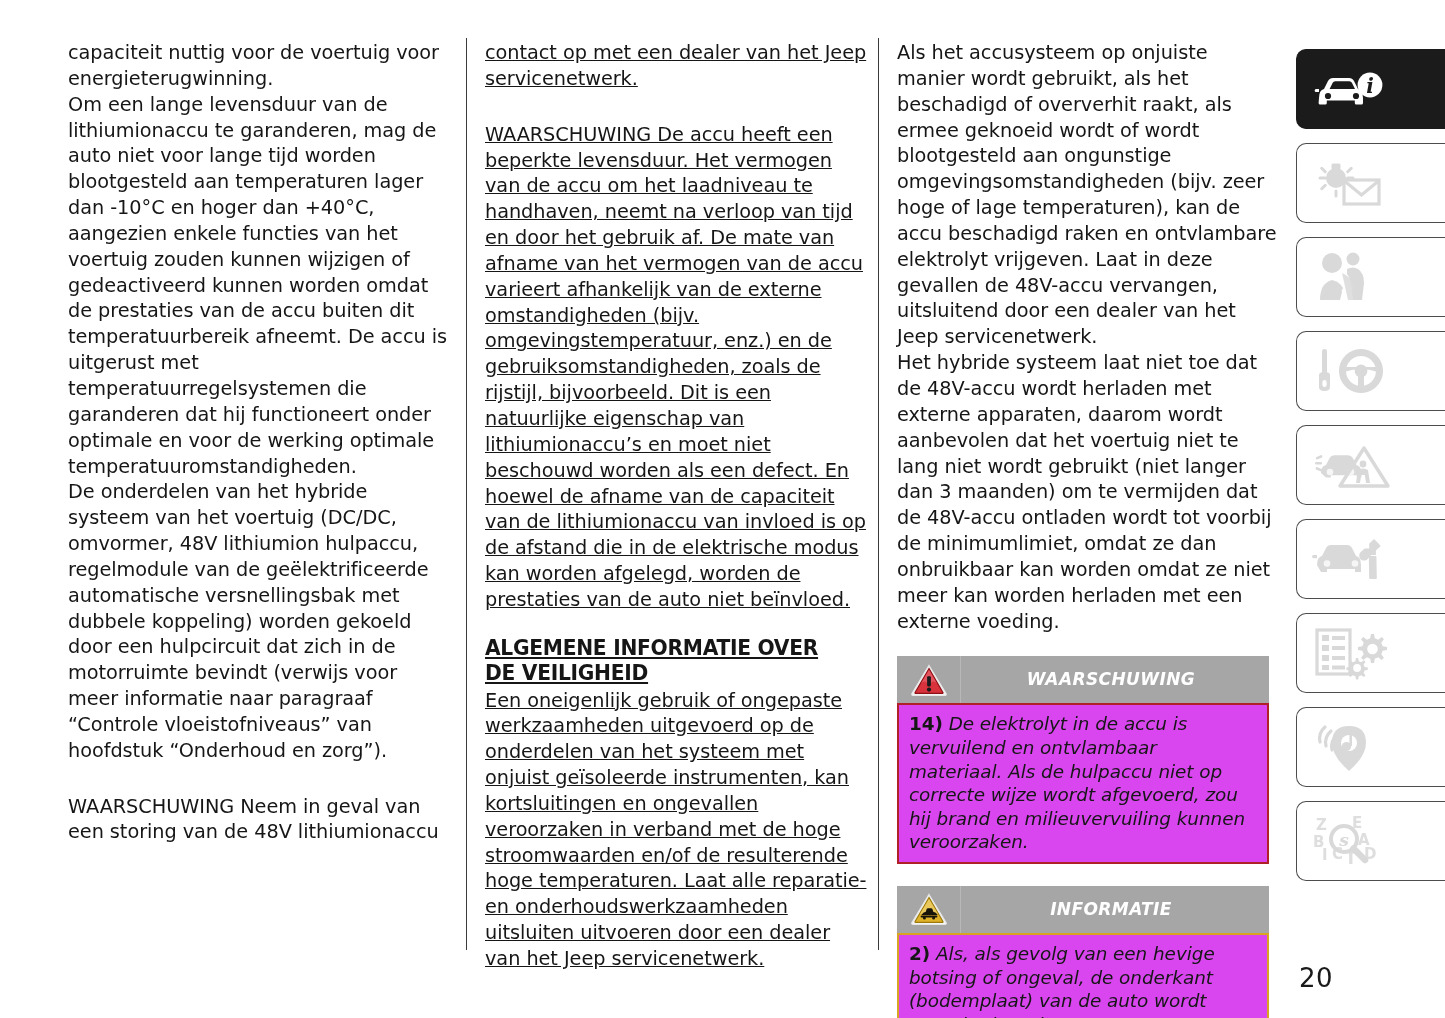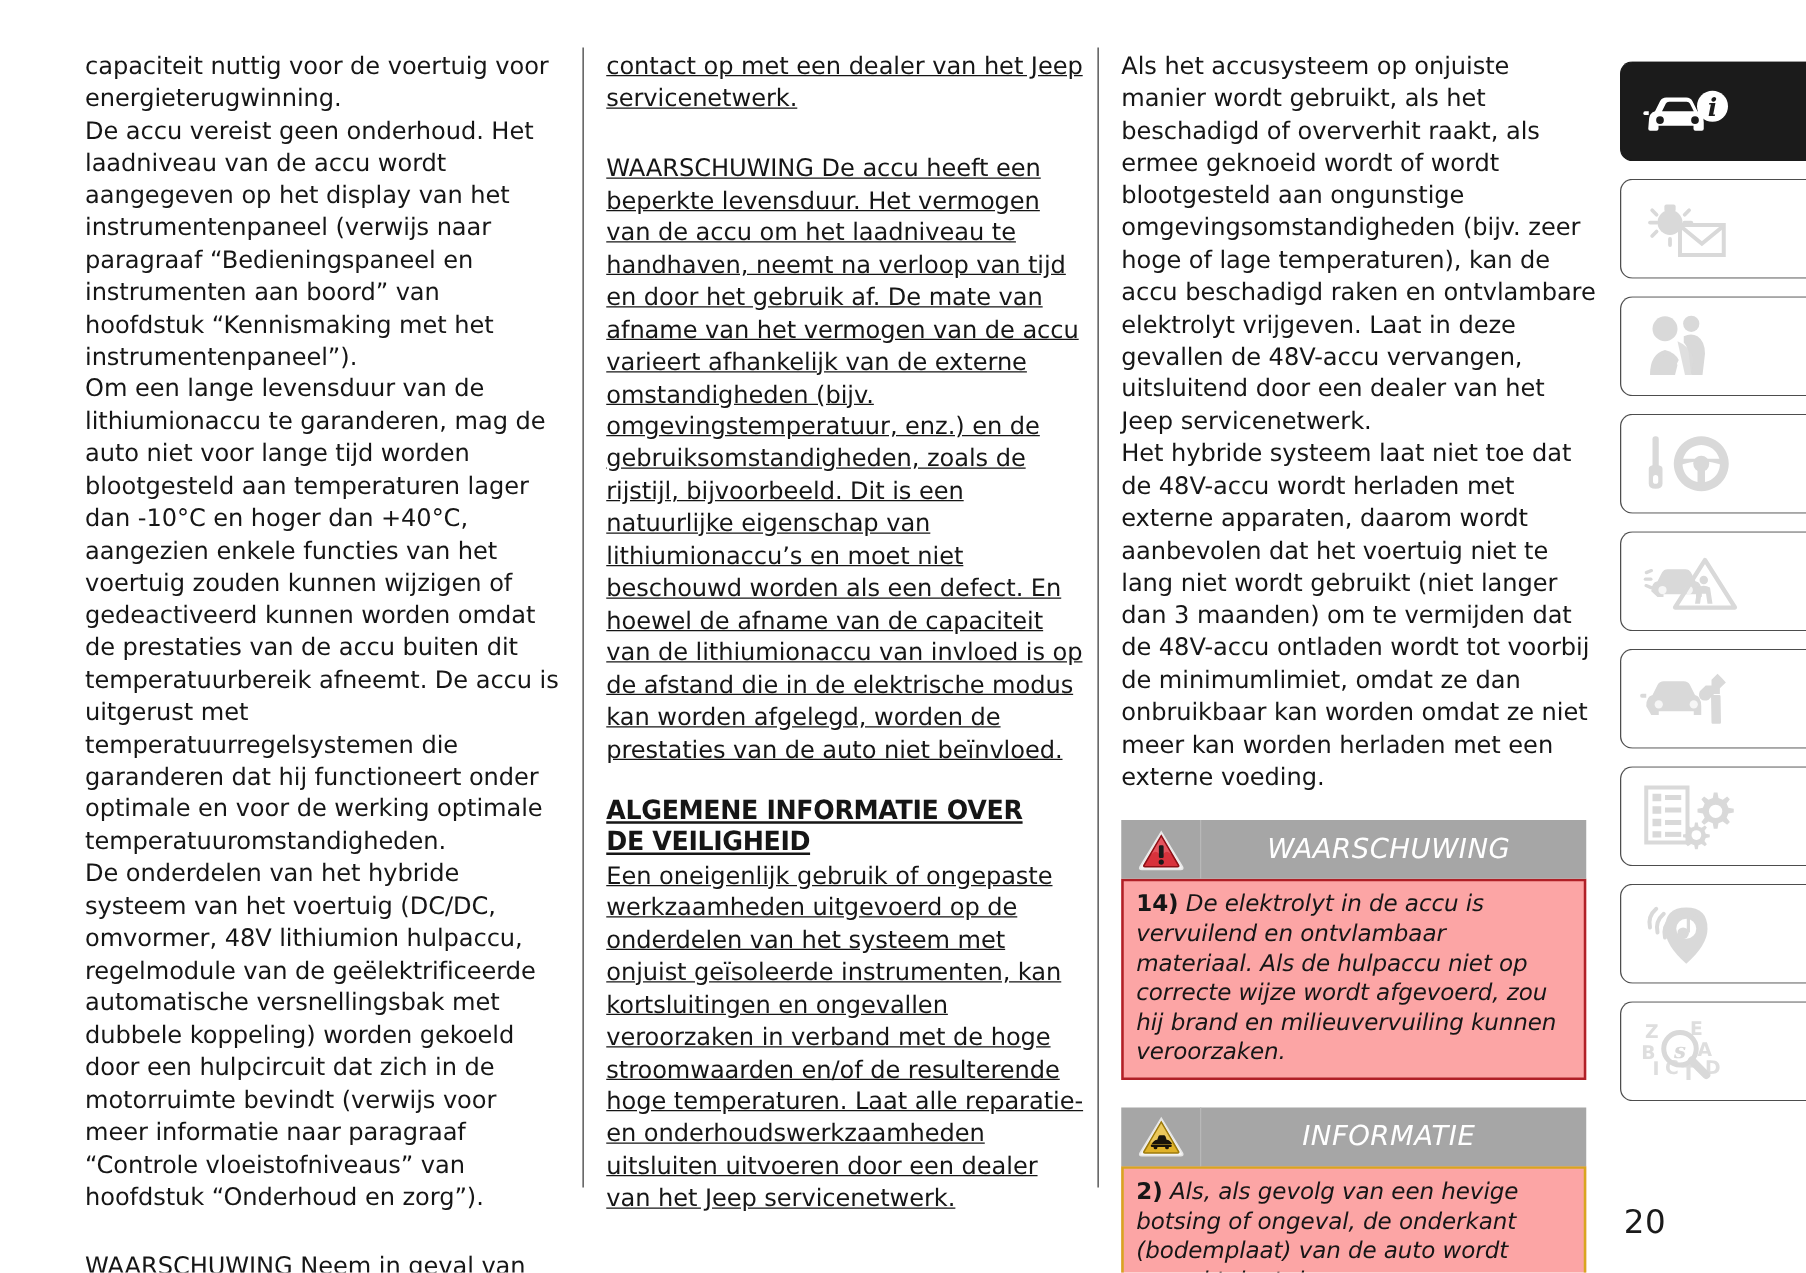--- a/index.html
+++ b/index.html
@@ -83,33 +83,33 @@
     display: flex;
     align-items: center;
     justify-content: center;
     flex: 0 0 63px;
     border-right: 1px solid #b8b8b8;
   }
   .callout-head .head-title {
     flex: 1;
     text-align: center;
     color: #ffffff;
-    font-weight: 400;
+    font-weight: 700;
     font-style: italic;
-    font-size: 22px;
+    font-size: 17px;
     letter-spacing: 0.4px;
     padding-right: 8px;
   }
   .callout-body {
     border: 2px solid #b02027;
     padding: 7px 17px 8px 10px;
     font-style: italic;
     font-size: 18.4px;
     line-height: 23.6px;
-    background: #fca5a5;
+    background: #d946ef;
   }
   .callout-body.important {
     border-color: #d8a520;
   }
   .callout-body .ref-num {
     font-style: normal;
     font-weight: 700;
   }
   .callout-body p { margin: 0; }
 
@@ -153,21 +153,20 @@
 </head>
 <body>
 
 <div id="page">
 
   <div class="divider" id="div1"></div>
   <div class="divider" id="div2"></div>
 
   <div class="col" id="col1">
     <p>capaciteit nuttig voor de voertuig voor energieterugwinning.</p>
-    <p>De accu vereist geen onderhoud. Het laadniveau van de accu wordt aangegeven op het display van het instrumentenpaneel (verwijs naar paragraaf “Bedieningspaneel en instrumenten aan boord” van hoofdstuk “Kennismaking met het instrumentenpaneel”).</p>
     <p>Om een lange levensduur van de lithiumionaccu te garanderen, mag de auto niet voor lange tijd worden blootgesteld aan temperaturen lager dan -10°C en hoger dan +40°C, aangezien enkele functies van het voertuig zouden kunnen wijzigen of gedeactiveerd kunnen worden omdat de prestaties van de accu buiten dit temperatuurbereik afneemt. De accu is uitgerust met temperatuurregelsystemen die garanderen dat hij functioneert onder optimale en voor de werking optimale temperatuuromstandigheden.</p>
     <p>De onderdelen van het hybride systeem van het voertuig (DC/DC, omvormer, 48V lithiumion hulpaccu, regelmodule van de geëlektrificeerde automatische versnellingsbak met dubbele koppeling) worden gekoeld door een hulpcircuit dat zich in de motorruimte bevindt (verwijs voor meer informatie naar paragraaf “Controle vloeistofniveaus” van hoofdstuk “Onderhoud en zorg”).</p>
     <p class="gap">WAARSCHUWING Neem in geval van een storing van de 48V lithiumionaccu</p>
   </div>
 
   <div class="col" id="col2">
     <p>contact op met een dealer van het Jeep servicenetwerk.</p>
     <p class="gap">WAARSCHUWING De accu heeft een beperkte levensduur. Het vermogen van de accu om het laadniveau te handhaven, neemt na verloop van tijd en door het gebruik af. De mate van afname van het vermogen van de accu varieert afhankelijk van de externe omstandigheden (bijv. omgevingstemperatuur, enz.) en de gebruiksomstandigheden, zoals de rijstijl, bijvoorbeeld. Dit is een natuurlijke eigenschap van lithiumionaccu’s en moet niet beschouwd worden als een defect. En hoewel de afname van de capaciteit van de lithiumionaccu van invloed is op de afstand die in de elektrische modus kan worden afgelegd, worden de prestaties van de auto niet beïnvloed.</p>
     <h2 class="section-head">ALGEMENE INFORMATIE OVER DE VEILIGHEID</h2>
     <p>Een oneigenlijk gebruik of ongepaste werkzaamheden uitgevoerd op de onderdelen van het systeem met onjuist geïsoleerde instrumenten, kan kortsluitingen en ongevallen veroorzaken in verband met de hoge stroomwaarden en/of de resulterende hoge temperaturen. Laat alle reparatie- en onderhoudswerkzaamheden uitsluiten uitvoeren door een dealer van het Jeep servicenetwerk.</p>

